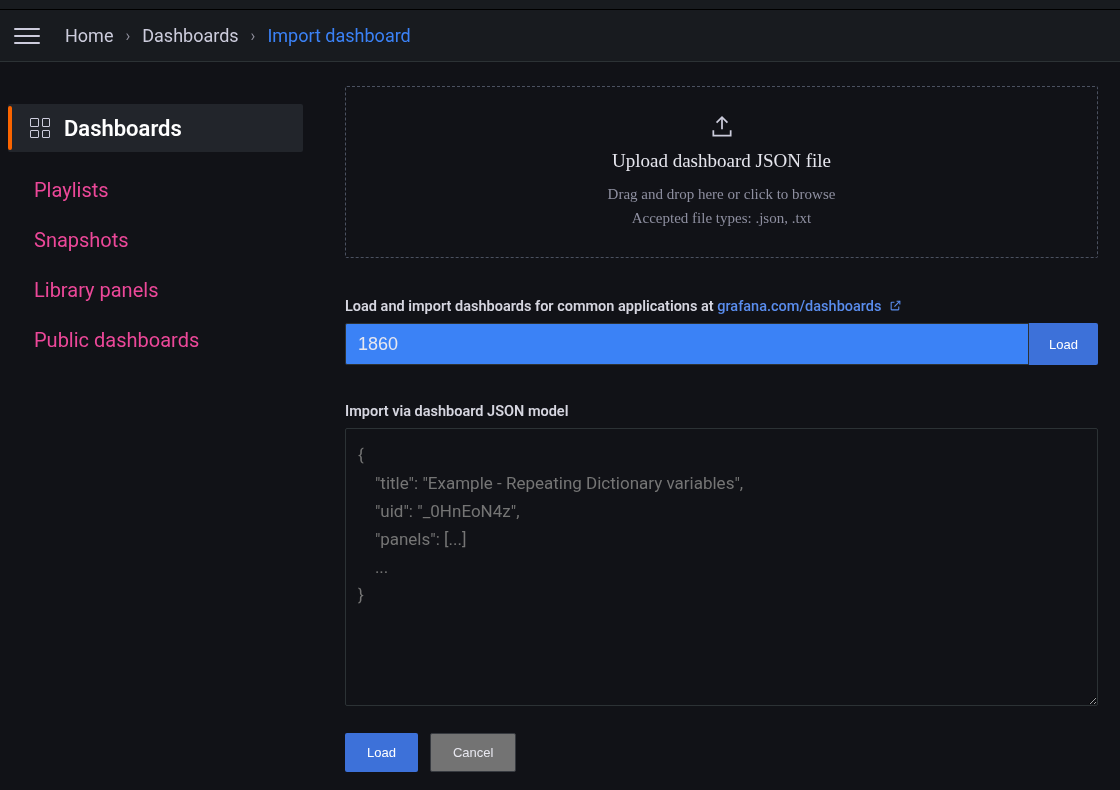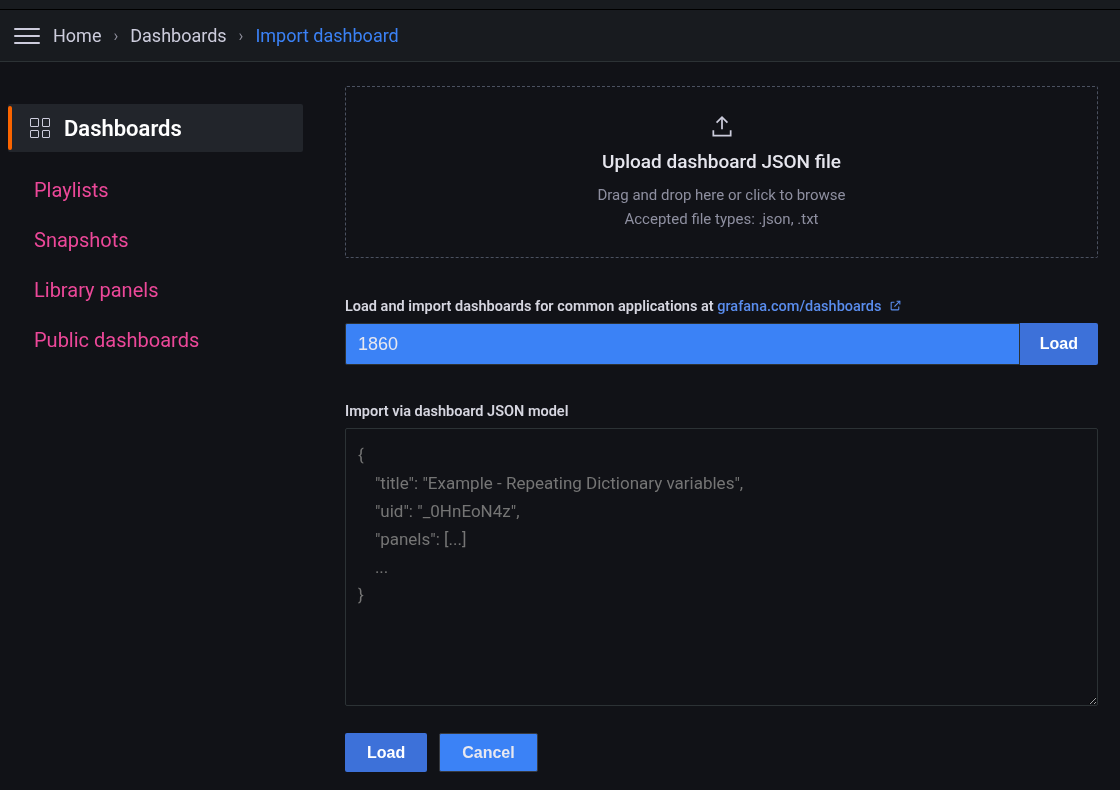--- a/index.html
+++ b/index.html
@@ -21,21 +21,21 @@
   }
 
   
   .breadcrumb-row {
     display: flex;
     align-items: center;
     height: 52px;
     background: #181b1f;
     border-bottom: 1px solid #2c3235;
     padding-left: 14px;
-    gap: 13px;
+    gap: 25px;
   }
   .hamburger {
     display: flex;
     flex-direction: column;
     justify-content: center;
     gap: 5px;
     width: 26px;
     height: 26px;
     cursor: pointer;
   }
@@ -137,20 +137,21 @@
   .dropzone {
     border: 1px dashed #4b5160;
     border-radius: 2px;
     height: 172px;
     display: flex;
     flex-direction: column;
     align-items: center;
     justify-content: center;
     gap: 10px;
     cursor: pointer;
+    font-family: Liberation Serif, serif;
   }
   .upload-icon {
     width: 30px;
     height: 26px;
   }
   .dropzone .dz-title {
     color: #e6e6ee;
     font-size: 19px;
     font-weight: 500;
   }
@@ -189,30 +190,30 @@
     color: #e8e8f0;
     font-size: 18px;
     padding: 0 12px;
     border-radius: 2px 0 0 2px;
     outline: none;
   }
   .btn {
     background: #3d71d9;
     color: #fff;
     border: none;
-    font-size: 16px;
-    font-weight: 700;
+    font-size: 13px;
+    font-weight: 400;
     padding: 0 20px;
     height: 42px;
     cursor: pointer;
     border-radius: 2px;
   }
   .btn.side { border-radius: 0 2px 2px 0; }
   .btn.secondary {
-    background: #3b82f6;
+    background: #737373;
     border: 1px solid #373a40;
     color: #e8e8f0;
   }
 
   .textarea-wrap {
     margin-top: 8px;
   }
   .json-textarea {
     width: 100%;
     height: 278px;

